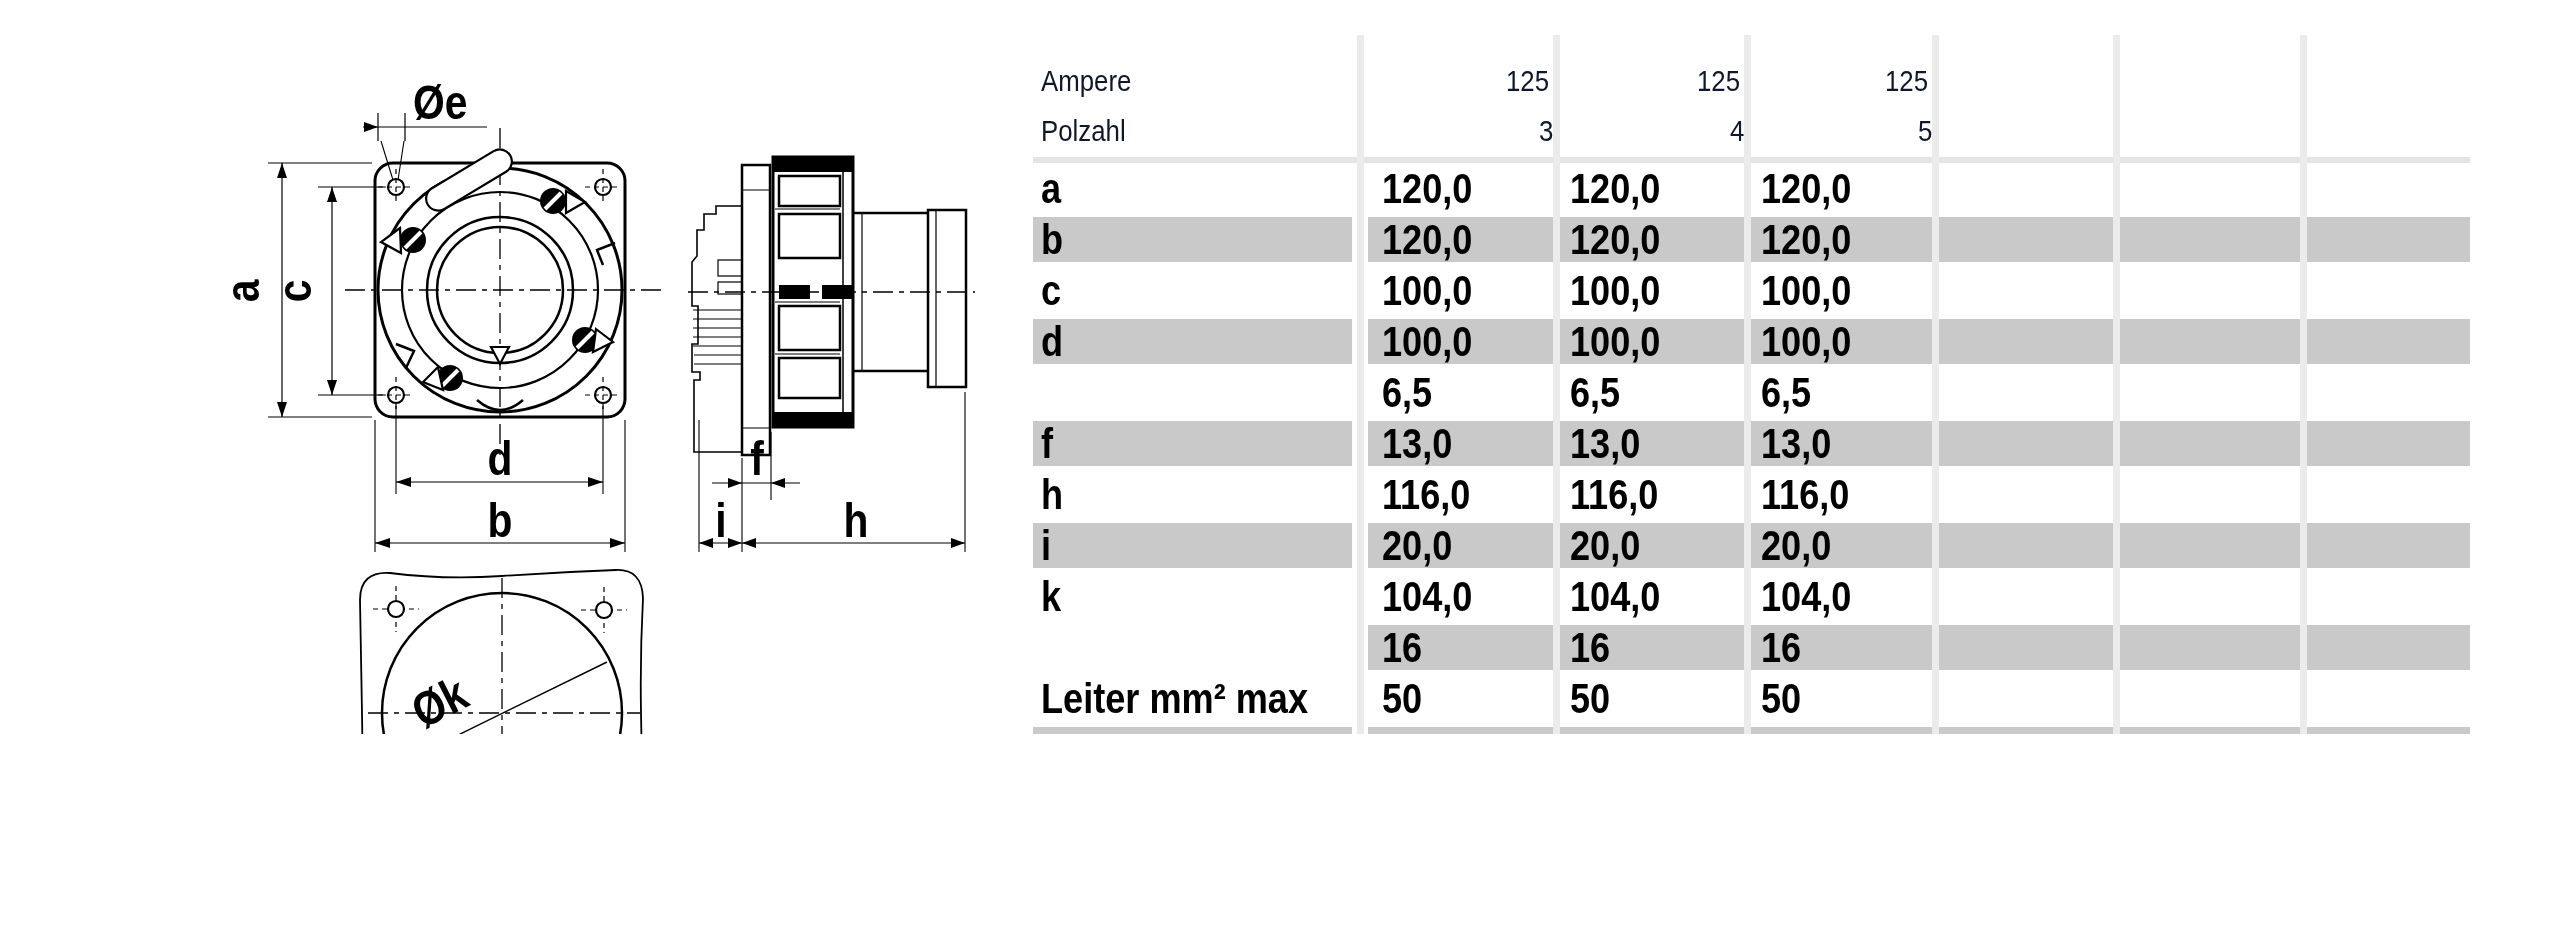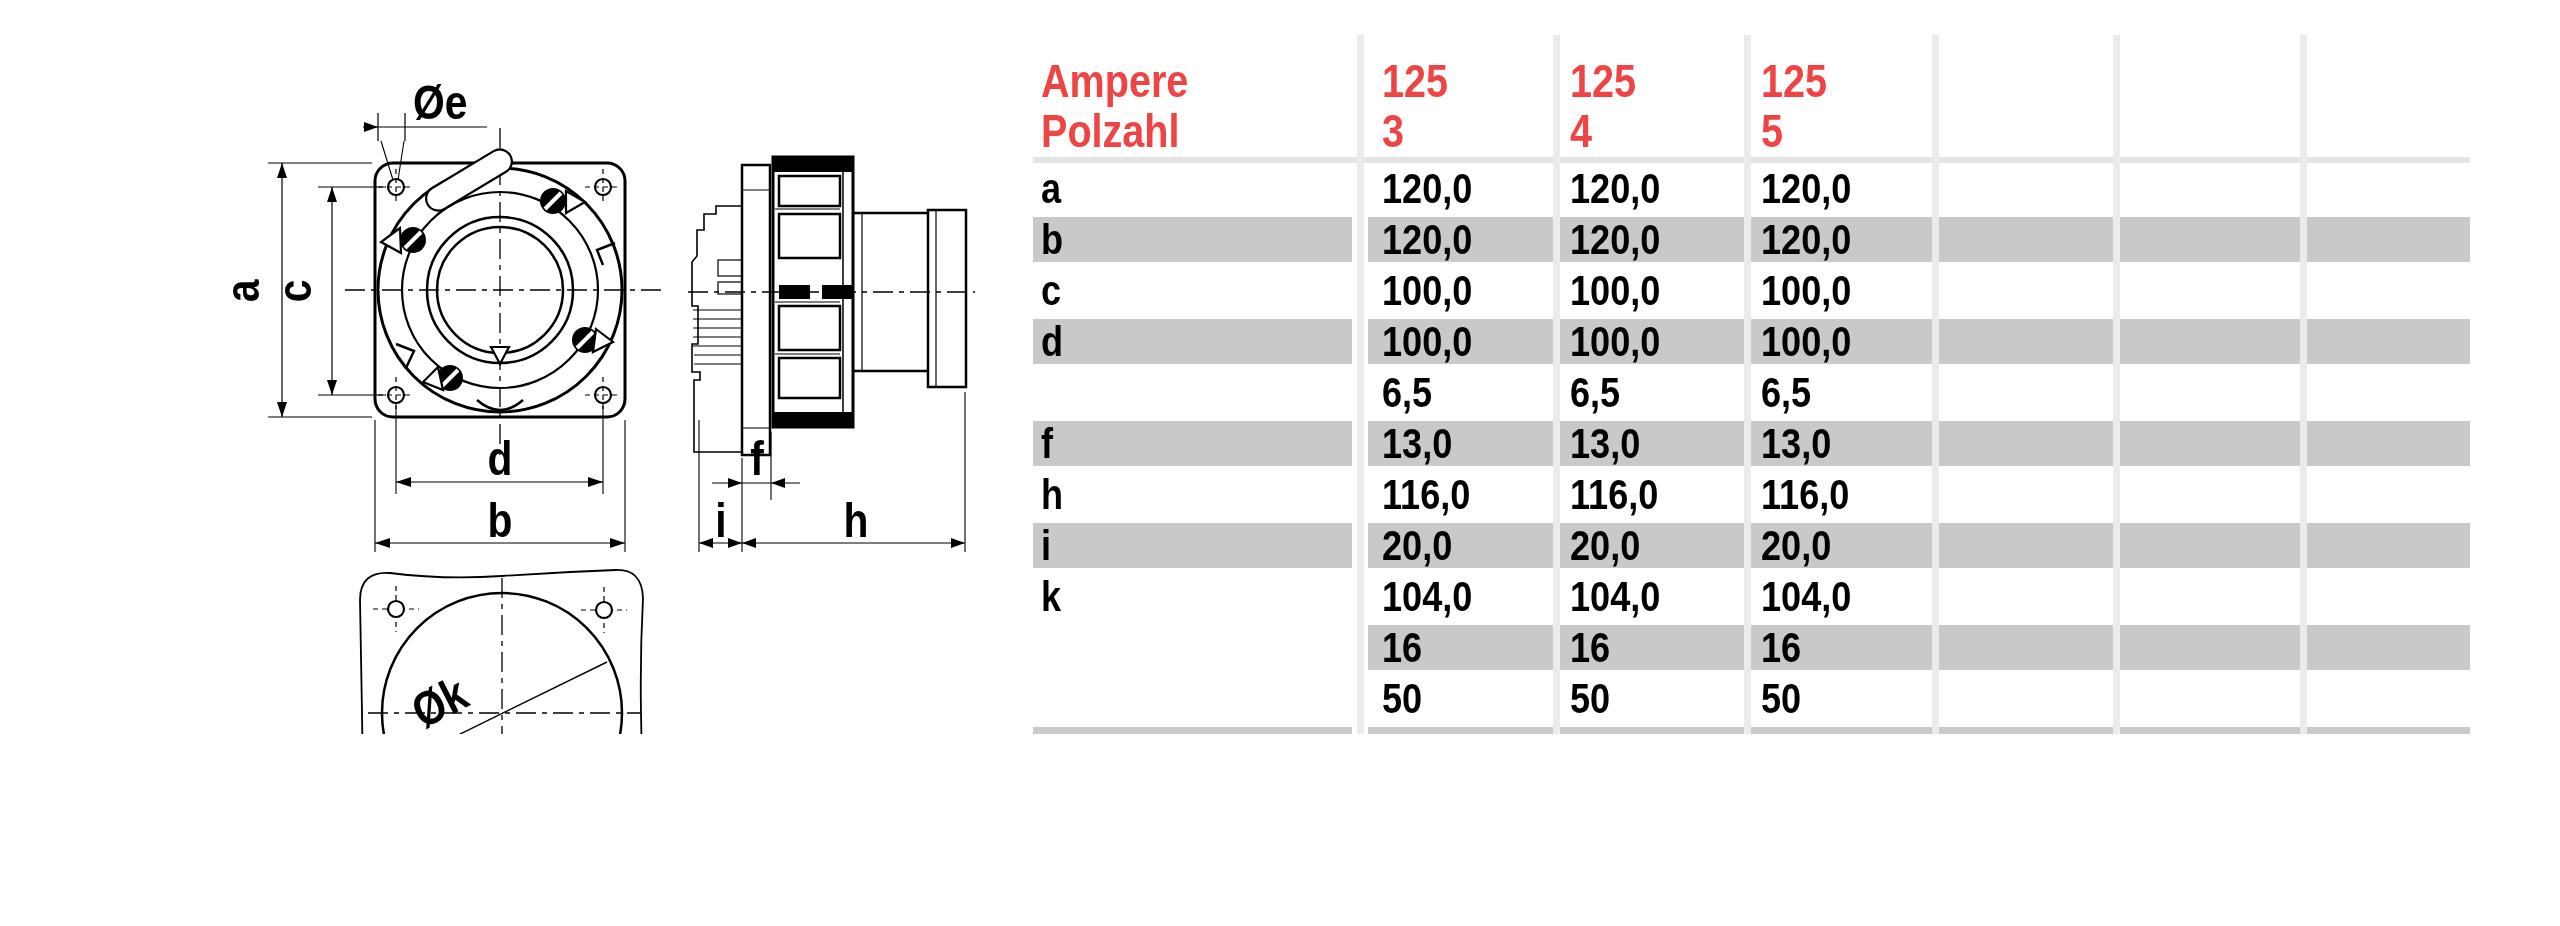--- a/index.html
+++ b/index.html
@@ -28,23 +28,23 @@
   .hrule{position:absolute;left:1033px;top:157px;width:1437px;height:6px;background:#e4e4e4;}
   .vline{position:absolute;top:35px;height:845px;width:7px;background:#ebebeb;}
   .thead{position:absolute;left:1033px;top:56px;display:grid;
          grid-template-columns:319px 16px 188px 191px 188px 181px 187px 167px;}
   .tbody{position:absolute;left:1033px;top:166px;}
   .trow{display:grid;grid-template-columns:319px 16px 188px 191px 188px 181px 187px 167px;height:51px;}
   .hcell{grid-row:1;}
   .lab{grid-column:1;}
   .v0{grid-column:3;}.v1{grid-column:4;}.v2{grid-column:5;}
   .v3{grid-column:6;}.v4{grid-column:7;}.v5{grid-column:8;}
-  .hline{height:50px;line-height:50px;font-size:46px;font-weight:700;color:#ef4444;white-space:nowrap;}
+  .hline{height:50px;line-height:50px;font-size:30px;font-weight:400;color:#0f172a;white-space:nowrap;}
   .hcell.lab .hline{padding-left:8px;}
-  .hcell.v .hline{padding-left:14px;}
+  .hcell.v .hline{padding-left:14px;text-align:right;}
   .cell{height:45px;line-height:45px;font-size:42px;font-weight:700;color:#000;white-space:nowrap;}
   .cell.lab{padding-left:8px;}
   .cell.v{padding-left:14px;}
   .trow.shaded .cell{background:#c9c9c9;}
   .cx{display:inline-block;line-height:45px;transform:scaleX(.86);transform-origin:0 0;}
   .hline .cx{line-height:50px;}
 </style>
 </head>
 <body>
 
@@ -308,20 +308,21 @@
     </div>
     <div class="trow shaded">
       <div class="cell v v0"><span class="cx">16</span></div>
       <div class="cell v v1"><span class="cx">16</span></div>
       <div class="cell v v2"><span class="cx">16</span></div>
       <div class="cell v v3"><span class="cx"></span></div>
       <div class="cell v v4"><span class="cx"></span></div>
       <div class="cell v v5"><span class="cx"></span></div>
     </div>
     <div class="trow">
+      <div class="cell lab"><span class="cx">Leiter mm² max</span></div>
       <div class="cell v v0"><span class="cx">50</span></div>
       <div class="cell v v1"><span class="cx">50</span></div>
       <div class="cell v v2"><span class="cx">50</span></div>
       <div class="cell v v3"><span class="cx"></span></div>
       <div class="cell v v4"><span class="cx"></span></div>
       <div class="cell v v5"><span class="cx"></span></div>
     </div>
     <div class="trow shaded">
       <div class="cell lab"><span class="cx"></span></div>
       <div class="cell v v0"></div>

